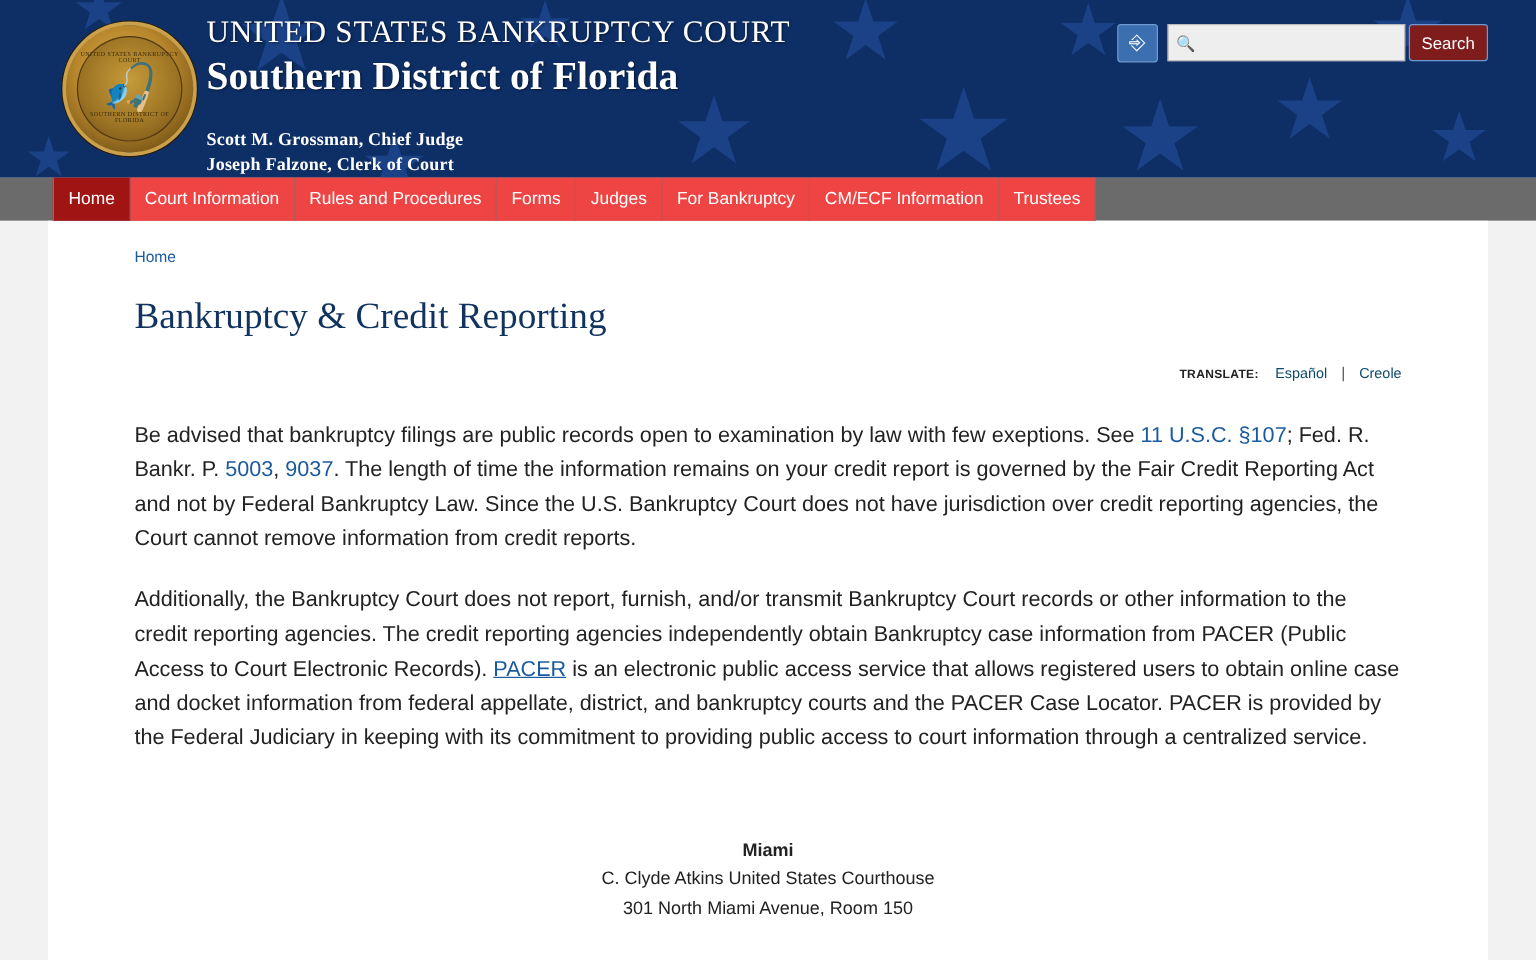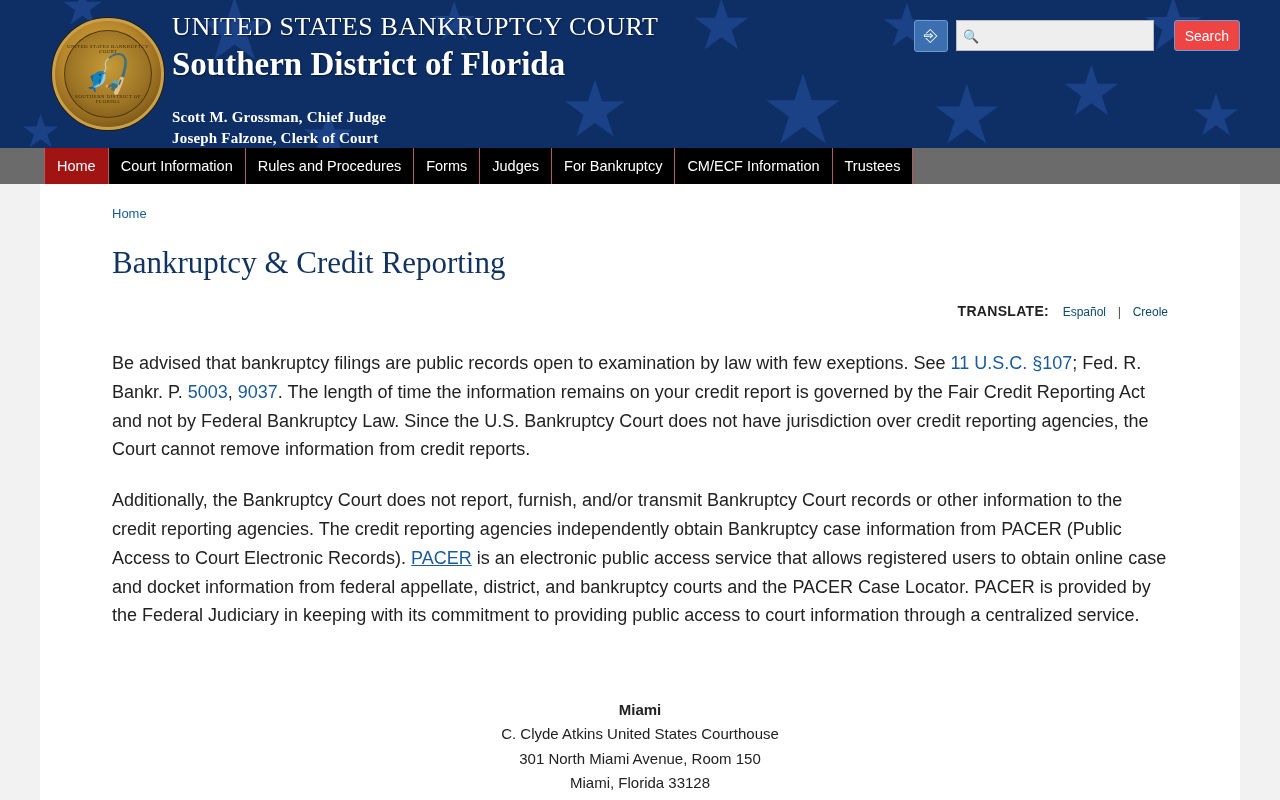--- a/index.html
+++ b/index.html
@@ -127,41 +127,41 @@
     left: 24px; top: 0;
     width: 170px; height: 29px;
     border: none;
     background: transparent;
     outline: none;
     font-size: 13px;
     font-family: "Liberation Sans", sans-serif;
   }
   .search-submit {
     height: 31px;
-    margin-left: 20px;
+    margin-left: 3px;
     padding: 0 10px;
-    background: #ef4444;
+    background: #7f1d1d;
     color: #fff;
     border: 1px solid #6d9bd1;
     border-radius: 3px;
     font-size: 14px;
     font-family: "Liberation Sans", sans-serif;
     cursor: pointer;
   }
 
   
   .navbar {
     height: 36px;
     background: #6b6b6b;
     display: flex;
     padding-left: 44px;
   }
   .nav-item {
     position: relative;
-    background: #000000;
+    background: #ef4444;
     color: #fff;
     font-size: 14.5px;
     padding: 0 12px;
     display: flex;
     align-items: center;
     border-right: 1px solid #b05a5a;
     cursor: pointer;
     white-space: nowrap;
   }
   .nav-item:first-child { border-left: 1px solid #b05a5a; }
@@ -190,21 +190,21 @@
     font-weight: normal;
     color: #11335f;
     margin: 24px 0 0 0;
   }
   .translate-row {
     margin-top: 22px;
     text-align: right;
     font-size: 13px;
     color: #222;
   }
-  .translate-label { font-weight: bold; font-size: 14px; letter-spacing: .3px; }
+  .translate-label { font-weight: bold; font-size: 10px; letter-spacing: .3px; }
   .translate-row a {
     color: #0c4a6e;
     text-decoration: none;
     font-size: 12px;
   }
   .translate-sep { color: #555; margin: 0 8px; }
 
   .body-copy {
     margin-top: 30px;
     font-size: 18px;
@@ -308,17 +308,16 @@
       <p>
         <span>Additionally, the Bankruptcy Court does not report, furnish, and/or transmit Bankruptcy Court records or other information to the credit reporting agencies. The credit reporting agencies independently obtain Bankruptcy case information from PACER (Public Access to Court Electronic Records). </span><a href="#" class="underlined">PACER</a><span> is an electronic public access service that allows registered users to obtain online case and docket information from federal appellate, district, and bankruptcy courts and the PACER Case Locator. PACER is provided by the Federal Judiciary in keeping with its commitment to providing public access to court information through a centralized service.</span>
       </p>
 
     </div>
 
     <div class="office-block">
       <div class="office-name">Miami</div>
       <div>C. Clyde Atkins United States Courthouse</div>
       <div>301 North Miami Avenue, Room 150</div>
-      <div>Miami, Florida 33128</div>
     </div>
 
   </div>
 </div>
 
 </body></html>

